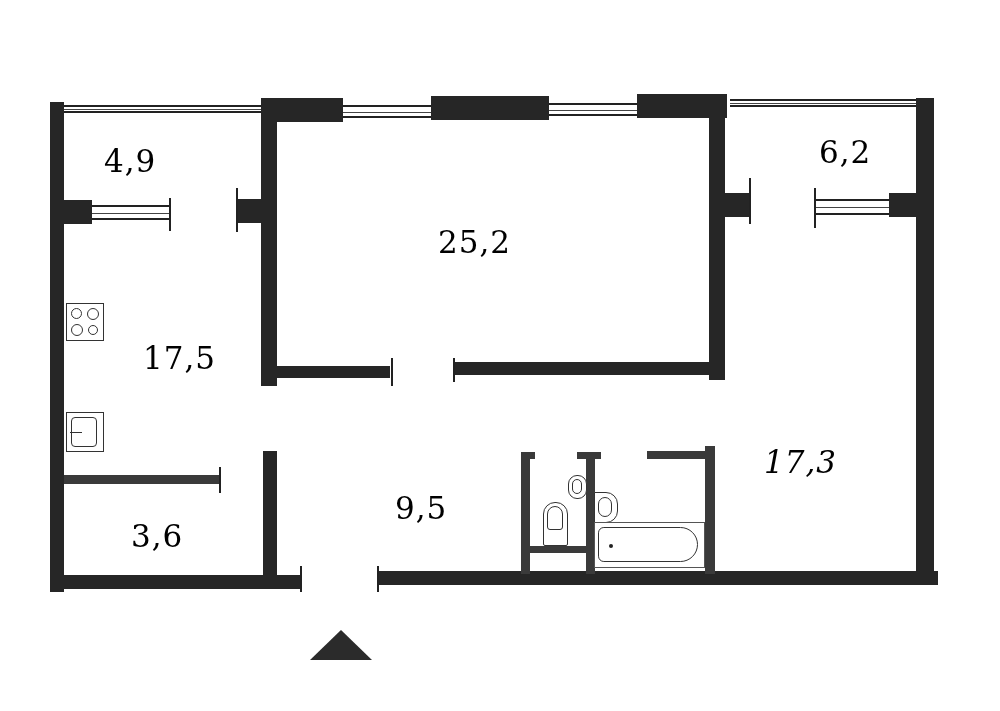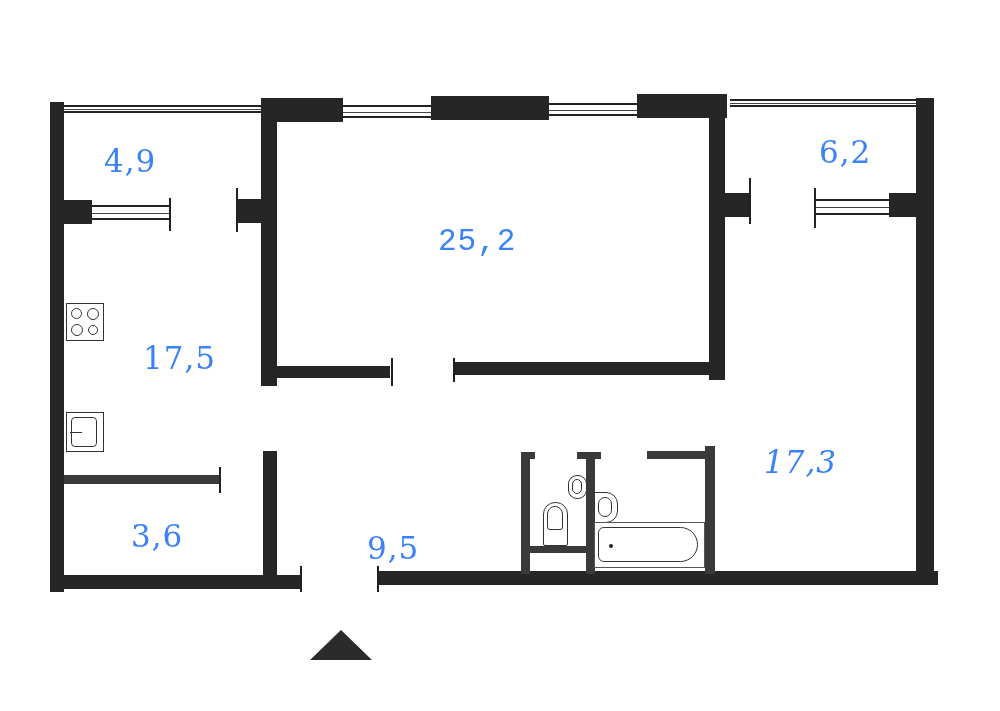--- a/index.html
+++ b/index.html
@@ -4,21 +4,21 @@
 <style>
   html, body { margin: 0; padding: 0; }
   body { width: 1000px; height: 711px; background: #ffffff; position: relative; overflow: hidden;
          font-family: "DejaVu Serif", serif; }
   .plan { position: absolute; left: 0; top: 0; width: 1000px; height: 711px; }
   .wall { position: absolute; background: #262626; }
   .wall.thin { background: #3a3a3a; }
   .win { position: absolute; box-sizing: border-box; border-top: 2px solid #222; border-bottom: 2px solid #222; background: #fff; }
   .win::after { content: ""; position: absolute; left: 0; right: 0; top: 50%; border-top: 1px solid #444; }
   .tick { position: absolute; width: 2px; background: #222; }
-  .label { position: absolute; font-size: 31px; font-weight: normal; color: #3b82f6; letter-spacing: 1px; }
+  .label { position: absolute; font-size: 31px; font-weight: normal; color: #000000; letter-spacing: 1px; }
   .fixture { position: absolute; box-sizing: border-box; border: 2px solid #333; background: #fff; }
   .burner { position: absolute; width: 11px; height: 11px; border: 1.5px solid #333; border-radius: 50%; box-sizing: border-box; }
   .entry-arrow { position: absolute; width: 0; height: 0; border-left: 31px solid transparent; border-right: 31px solid transparent; border-bottom: 30px solid #2b2b2b; }
 </style>
 </head>
 <body>
 
 <div class="plan">
 
   <div class="wall" style="left:50px; top:102px; width:14px; height:490px;"></div>
@@ -87,21 +87,21 @@
   <div class="fixture" style="left:594px; top:492px; width:24px; height:31px; border-radius:0 12px 12px 0; border-width:1.5px;">
     <div style="position:absolute; left:3px; top:4px; width:14px; height:20px; border:1.5px solid #333; border-radius:7px; box-sizing:border-box;"></div>
   </div>
   <div class="fixture" style="left:594px; top:522px; width:111px; height:46px; border-width:1px; border-color:#555;">
     <div style="position:absolute; left:3px; top:4px; width:100px; height:35px; border:1.5px solid #333; border-radius:6px 18px 18px 6px; box-sizing:border-box;">
       <div style="position:absolute; left:10px; top:16px; width:4px; height:4px; background:#222; border-radius:50%;"></div>
     </div>
   </div>
 
   <div class="label" style="left:104px; top:143px;">4,9</div>
-  <div class="label" style="left:438px; top:224px;font-family:Liberation Mono, monospace;">25,2</div>
+  <div class="label" style="left:438px; top:224px;">25,2</div>
   <div class="label" style="left:819px; top:134px;">6,2</div>
   <div class="label" style="left:143px; top:340px;">17,5</div>
   <div class="label" style="left:764px; top:444px;font-style:italic;">17,3</div>
-  <div class="label" style="left:367px; top:490px;margin-top:40px;">9,5</div>
+  <div class="label" style="left:395px; top:490px;">9,5</div>
   <div class="label" style="left:131px; top:518px;">3,6</div>
 
   <div class="entry-arrow" style="left:310px; top:630px;"></div>
 </div>
 
 </body></html>

